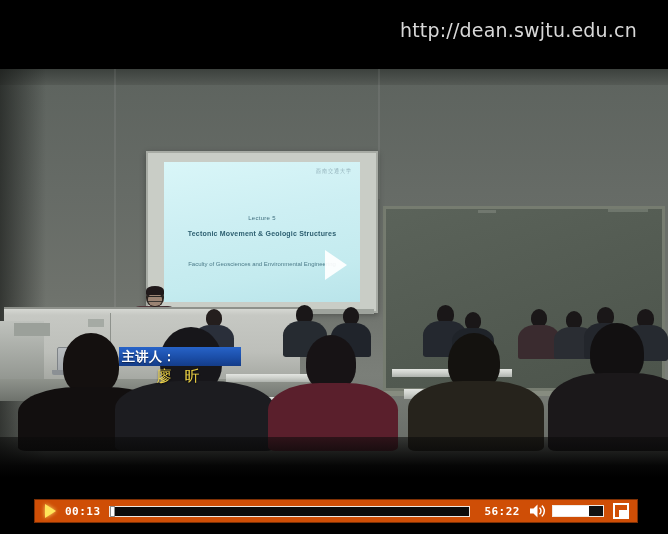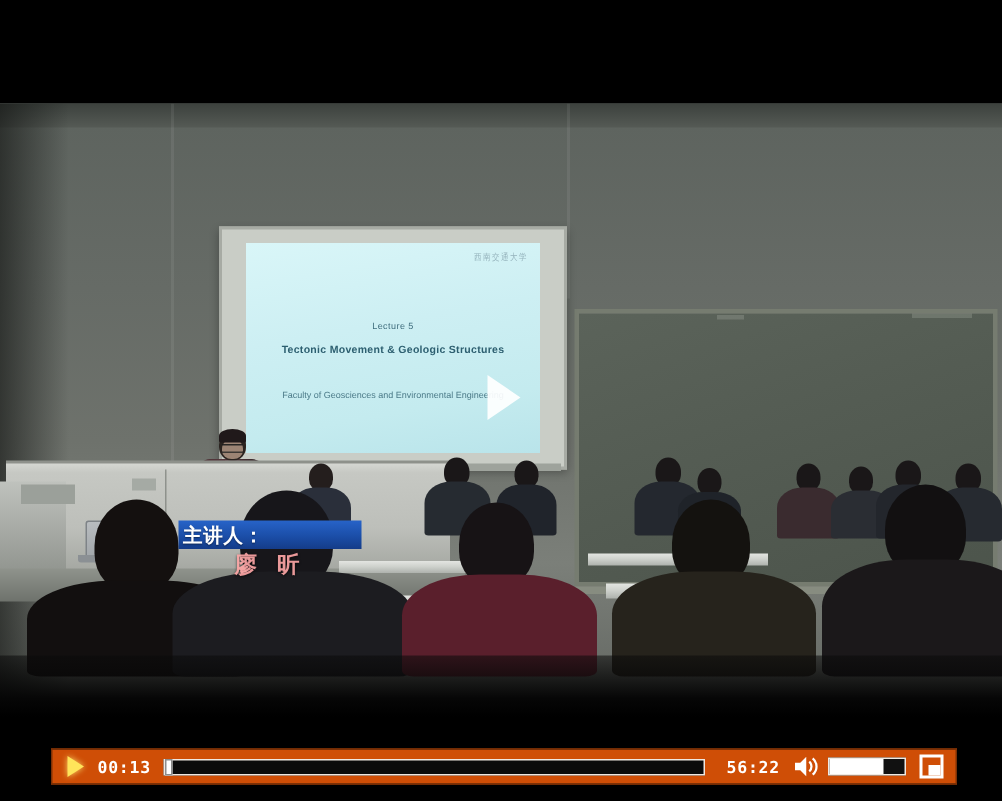--- a/index.html
+++ b/index.html
@@ -350,23 +350,23 @@
   }
   .speaker-name-row {
     position: absolute;
     left: 119px; top: 297px;
     width: 122px; height: 20px;
     display: flex;
     align-items: center;
     justify-content: center;
   }
   .speaker-name {
-    color: #fca5a5;
+    color: #fde047;
     font-size: 15px;
-    font-weight: bold;
+    font-weight: normal;
     font-family: "DejaVu Sans", sans-serif;
     letter-spacing: 4px;
     text-shadow: 0 1px 2px rgba(0,0,0,0.75);
     opacity: 0.92;
   }
 
   
   .player-area {
     position: absolute;
     left: 0; top: 478px;
@@ -475,20 +475,23 @@
     right: 0; bottom: 0;
     width: 8px; height: 7px;
     background: #ffffff;
   }
 </style>
 </head>
 <body>
 
 <div id="app">
 
+  <div class="top-banner">
+    <div class="site-url">http://dean.swjtu.edu.cn</div>
+  </div>
 
   <div class="video-frame">
 
     <div class="wall"></div>
     <div class="ceiling-strip"></div>
     <div class="wall-seam" style="left:114px;"></div>
     <div class="wall-seam" style="left:378px; height:130px;"></div>
     <div class="wall-shadow-left"></div>
 
     <div class="projector-mount"></div>

